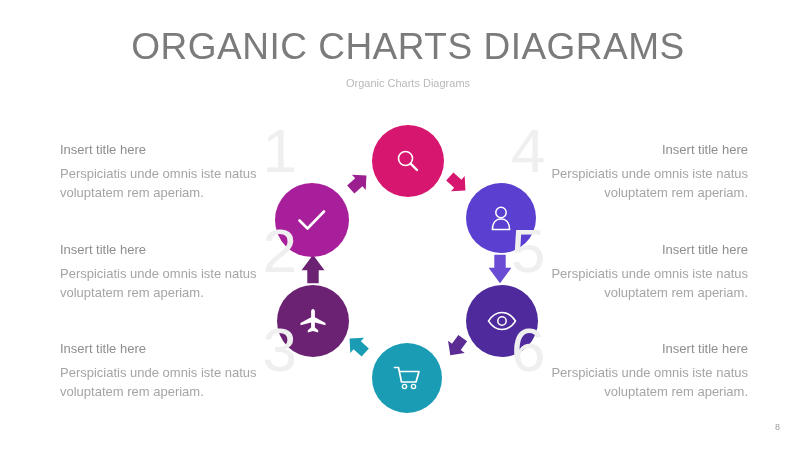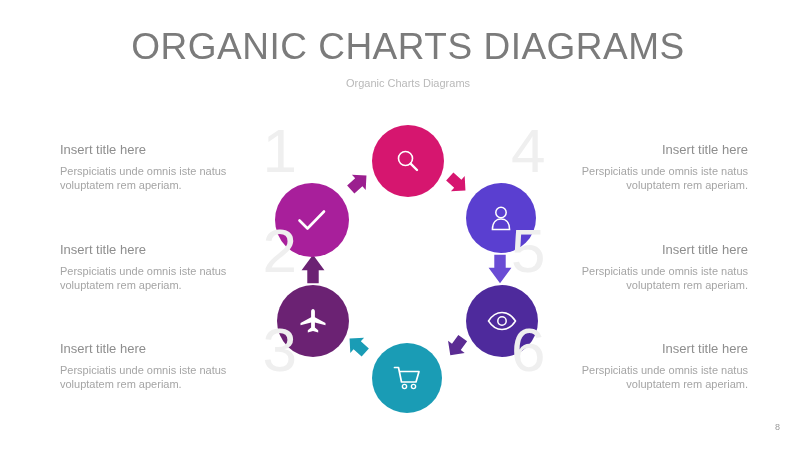--- a/index.html
+++ b/index.html
@@ -53,22 +53,22 @@
   }
   .text-block .tb-title {
     font-size: 13px;
     color: #8e8e8e;
     font-weight: 400;
     margin-bottom: 7px;
     position: relative;
     z-index: 2;
   }
   .text-block .tb-body {
-    font-size: 11px;
-    line-height: 14px;
+    font-size: 13px;
+    line-height: 19px;
     color: #a5a5a5;
     position: relative;
     z-index: 2;
   }
   .text-block .tb-num {
     position: absolute;
     top: -22px;
     font-size: 62px;
     line-height: 62px;
     color: #efefef;

